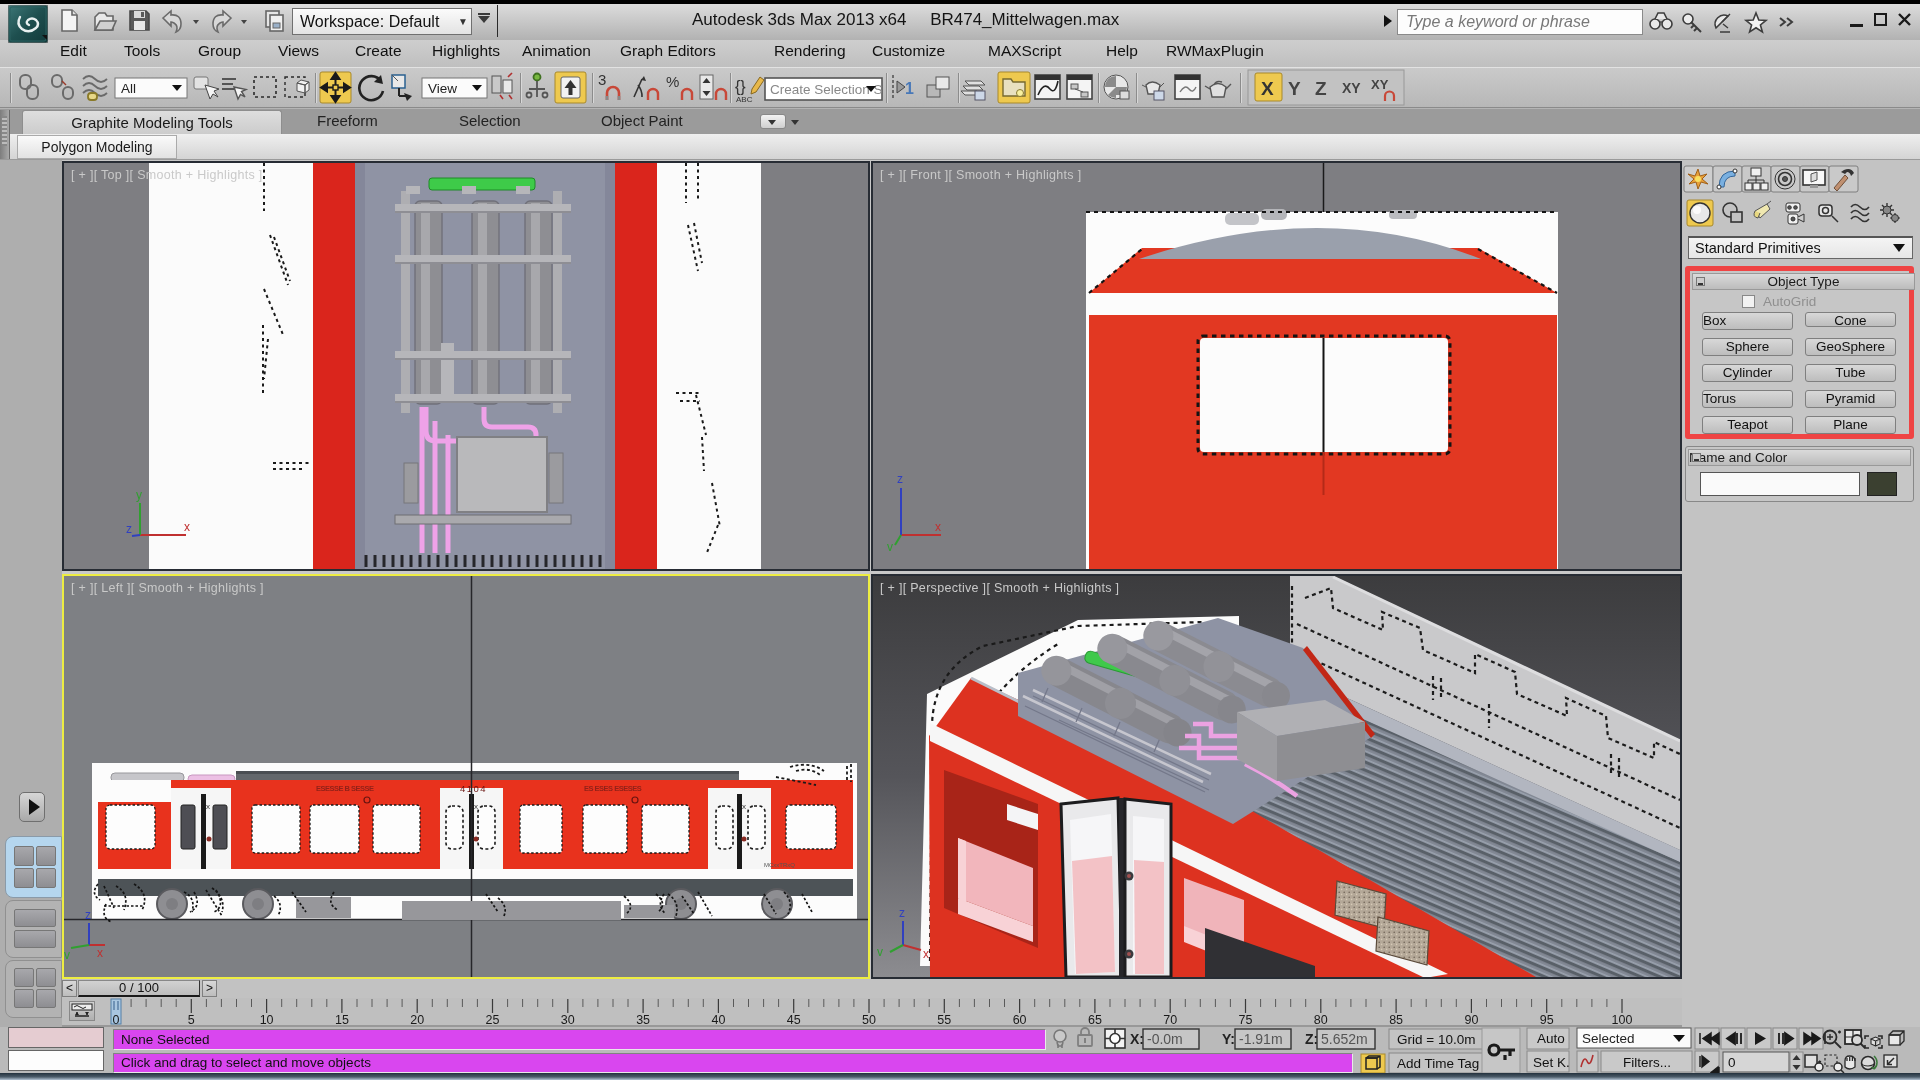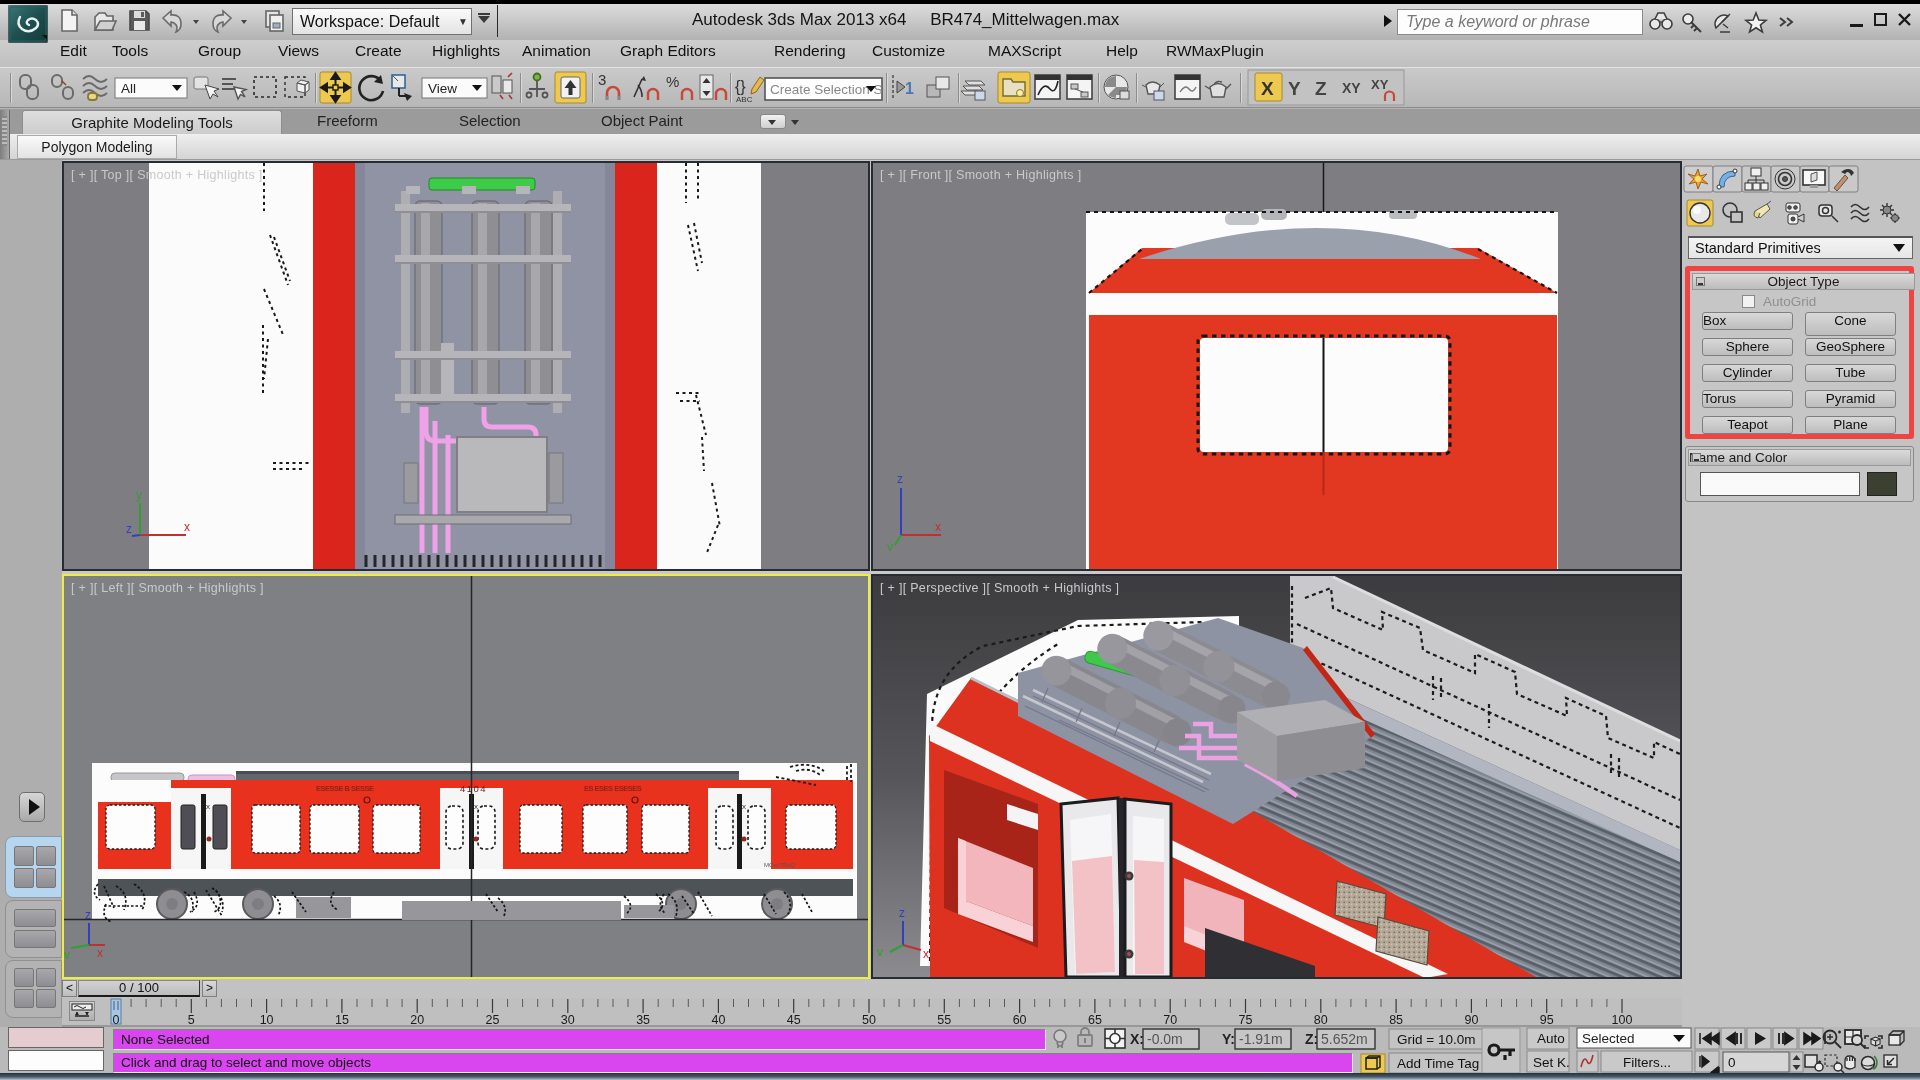--- a/index.html
+++ b/index.html
@@ -88,21 +88,21 @@
 
   <div class="abs" style="left:1850px;top:24px;width:13px;height:3px;background:#1a1a1a"></div>
   <div class="abs" style="left:1874px;top:13px;width:13px;height:13px;border:2px solid #1a1a1a"></div>
   <svg class="abs" style="left:1897px;top:12px" width="16" height="16">
         <path d="M2 2 L13 13 M13 2 L2 13" stroke="#1a1a1a" stroke-width="2.4"></path>
       </svg>
 </div>
 
 <div id="menubar" style="position:absolute;top:42px;left:0;width:1728px;height:24px;font-size:15.5px;color:#111">
   <span class="abs" style="left:60px">Edit</span>
-  <span class="abs" style="left:112px">Tools</span>
+  <span class="abs" style="left:124px">Tools</span>
   <span class="abs" style="left:198px">Group</span>
   <span class="abs" style="left:278px">Views</span>
   <span class="abs" style="left:355px">Create</span>
   <span class="abs" style="left:432px">Highlights</span>
   <span class="abs" style="left:522px">Animation</span>
   <span class="abs" style="left:620px">Graph Editors</span>
   <span class="abs" style="left:774px">Rendering</span>
   <span class="abs" style="left:872px">Customize</span>
   <span class="abs" style="left:988px">MAXScript</span>
   <span class="abs" style="left:1106px">Help</span>
@@ -808,21 +808,21 @@
   <div class="abs" style="left:1685px;top:266px;width:229px;height:173px;border:5px solid #ef4444;border-radius:3px;background:#c6c6c6">
     <div class="abs" style="left:2px;top:2px;width:223px;height:17px;background:linear-gradient(#dadada,#bcbcbc);border:1px solid #999;font-size:13.5px;color:#1a1a1a;text-align:center;line-height:15px">Object Type</div>
     <div class="abs" style="left:6px;top:6px;width:9px;height:9px;border:1px solid #777;background:#ccc">
           <div class="abs" style="left:1px;top:5px;width:5px;height:1.5px;background:#333"></div>
         </div>
     <div class="abs" style="left:52px;top:24px;width:13px;height:13px;background:#f2f2f2;border:1px solid #888"></div>
     <div class="abs" style="left:73px;top:23px;font-size:13.5px;color:#8f8f8f">AutoGrid</div>
   </div>
   <div id="otbtns" style="position:absolute;left:0;top:0">
     <div class="abs btn3d" style="left:1702px;top:312px;width:91px;height:18px;font-size:13.5px;color:#111;text-align:left;line-height:16px">Box</div>
-    <div class="abs btn3d" style="left:1805px;top:312px;width:91px;height:24px;font-size:13.5px;color:#111;text-align:center;line-height:16px">Cone</div>
+    <div class="abs btn3d" style="left:1805px;top:312px;width:91px;height:15px;font-size:13.5px;color:#111;text-align:center;line-height:16px">Cone</div>
     <div class="abs btn3d" style="left:1702px;top:338px;width:91px;height:18px;font-size:13.5px;color:#111;text-align:center;line-height:16px">Sphere</div>
     <div class="abs btn3d" style="left:1805px;top:338px;width:91px;height:18px;font-size:13.5px;color:#111;text-align:center;line-height:16px">GeoSphere</div>
     <div class="abs btn3d" style="left:1702px;top:364px;width:91px;height:18px;font-size:13.5px;color:#111;text-align:center;line-height:16px">Cylinder</div>
     <div class="abs btn3d" style="left:1805px;top:364px;width:91px;height:18px;font-size:13.5px;color:#111;text-align:center;line-height:16px">Tube</div>
     <div class="abs btn3d" style="left:1702px;top:390px;width:91px;height:18px;font-size:13.5px;color:#111;text-align:left;line-height:16px">Torus</div>
     <div class="abs btn3d" style="left:1805px;top:390px;width:91px;height:18px;font-size:13.5px;color:#111;text-align:center;line-height:16px">Pyramid</div>
     <div class="abs btn3d" style="left:1702px;top:416px;width:91px;height:18px;font-size:13.5px;color:#111;text-align:center;line-height:16px">Teapot</div>
     <div class="abs btn3d" style="left:1805px;top:416px;width:91px;height:18px;font-size:13.5px;color:#111;text-align:center;line-height:16px">Plane</div>
 </div>
 

